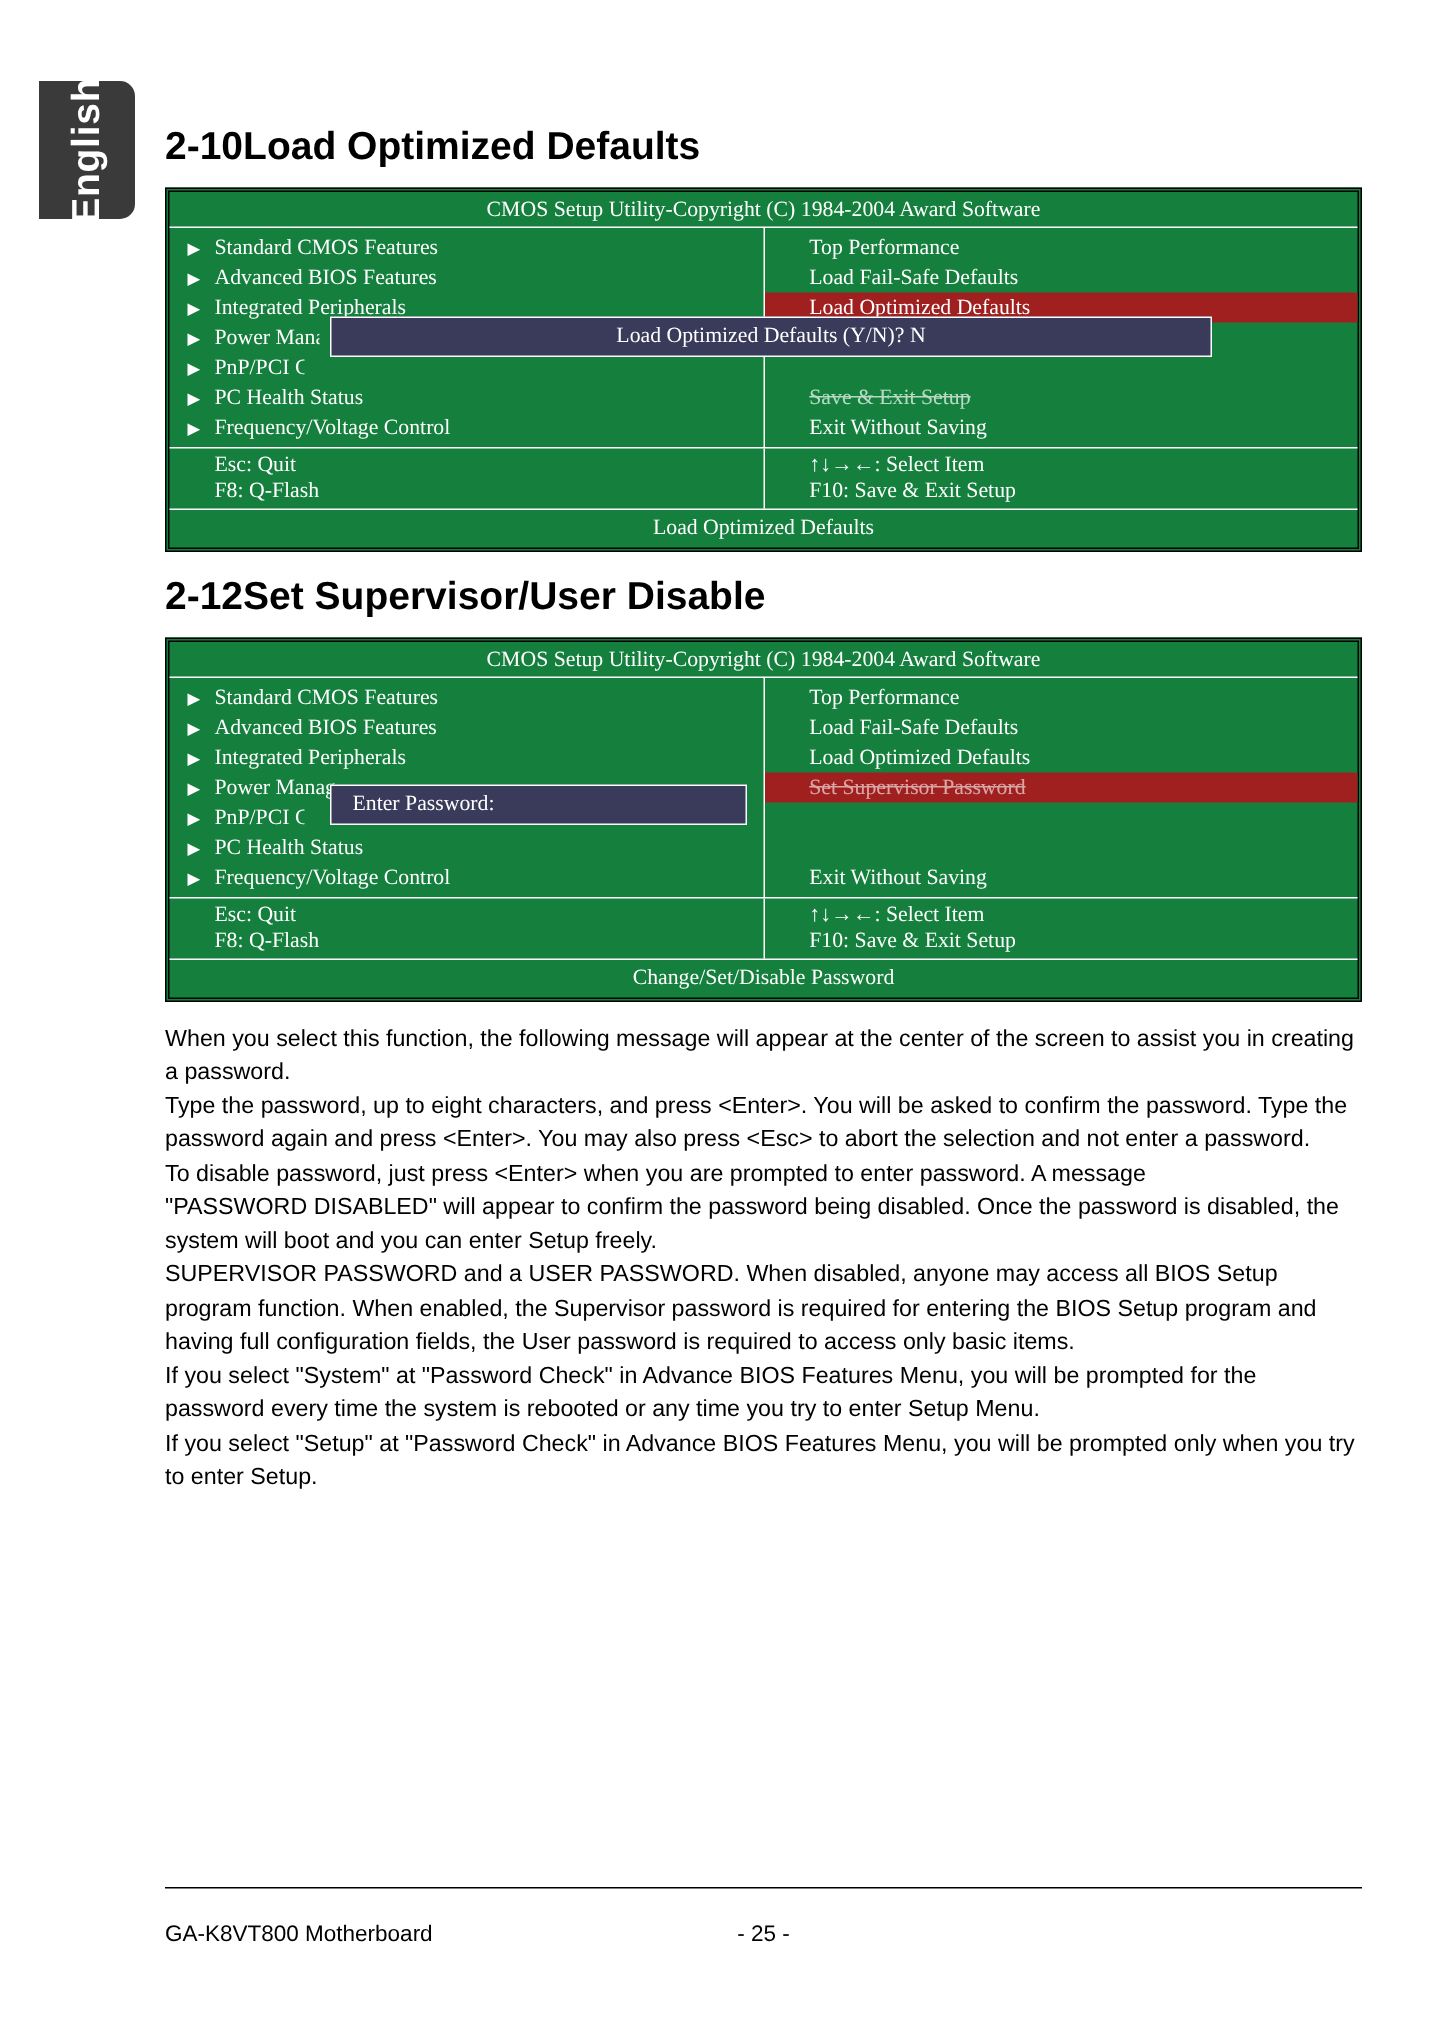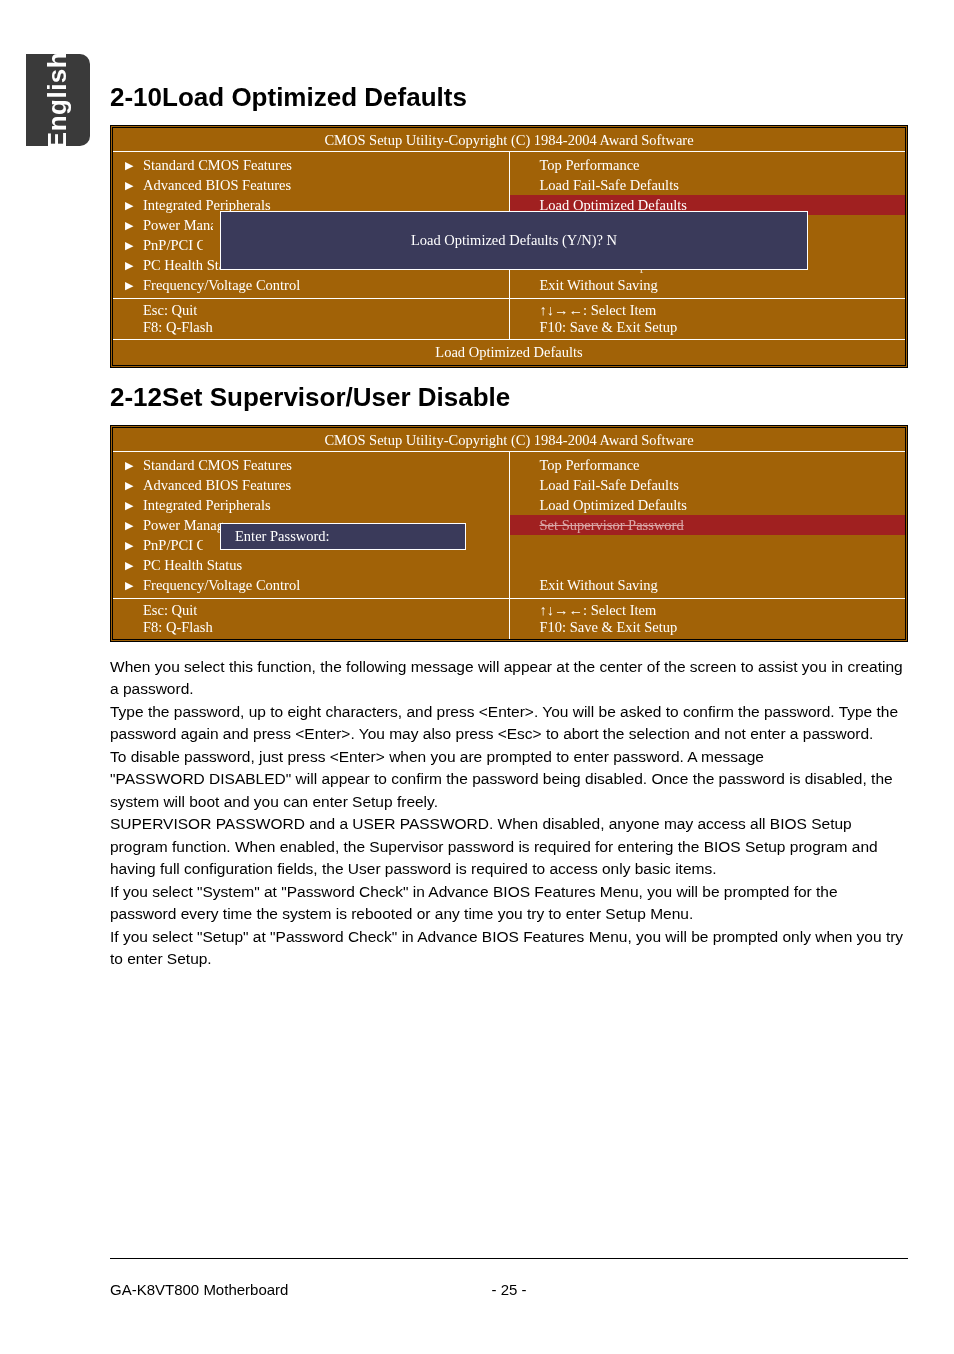--- a/index.html
+++ b/index.html
@@ -9,42 +9,42 @@
     position: absolute; left: 26px; top: 54px; width: 64px; height: 92px;
     background: #3a3a3a; border-top-right-radius: 10px; border-bottom-right-radius: 10px;
     display: flex; align-items: center; justify-content: center;
   }
   .sidetab span {
     color: #fff; font-weight: bold; font-size: 26px;
     transform: rotate(-90deg); letter-spacing: 0.5px;
   }
   .content { position: absolute; left: 110px; right: 46px; top: 82px; }
   .bios {
-    border: 3px double #000; background: #a16207; color: #fff;
+    border: 3px double #000; background: #15803d; color: #fff;
     font-family: "Times New Roman", Times, serif; font-size: 14.5px;
     margin-bottom: 14px;
   }
   .bios-title { text-align: center; padding: 4px 0 2px; border-bottom: 1px solid #fff; }
   .bios-grid { display: flex; }
   .bios-col { flex: 1; padding: 3px 0 3px 0; }
   .bios-col.left { border-right: 1px solid #fff; }
   .row { display: flex; align-items: center; padding: 1.5px 12px 1.5px 30px; position: relative; }
   .row .arrow { position: absolute; left: 12px; font-size: 11px; }
   .row.hl { background: #a02020; }
   .bios-keys { display: flex; border-top: 1px solid #fff; }
   .bios-keys .kcol { flex: 1; padding: 3px 10px 3px 30px; }
   .bios-keys .kcol.left { border-right: 1px solid #fff; }
   .bios-help { text-align: center; padding: 4px 0; border-top: 1px solid #fff; }
   .dialog {
     position: absolute; background: #3a3a5a; border: 1px solid #fff;
-    color: #fff; padding: 20px 16px; font-family: "Times New Roman", Times, serif;
+    color: #fff; padding: 4px 16px; font-family: "Times New Roman", Times, serif;
     font-size: 14.5px; z-index: 10;
   }
   .dialog.wide { left: 110px; right: 100px; text-align: center; }
-  .dialog.narrow { left: 110px; width: 246px; text-align: left; padding: 4px 14px; }
+  .dialog.narrow { left: 110px; width: 278px; text-align: left; padding: 4px 14px; }
   .bios-wrap { position: relative; }
   .body-text { font-size: 15.5px; line-height: 1.45; color: #000; margin-bottom: 22px; }
   .body-text p { margin: 0; }
   .footer {
     position: absolute; left: 110px; right: 46px; bottom: 56px;
     border-top: 1px solid #000; padding-top: 22px;
     display: flex; justify-content: space-between; font-size: 15px;
   }
   .footer .pgnum { position: absolute; left: 50%; transform: translateX(-50%); }
   .section-title-row { display: flex; align-items: baseline; margin-bottom: 12px; }
@@ -209,20 +209,21 @@
         <div class="bios-keys">
           <div class="kcol left">
             <div>Esc: Quit</div>
             <div>F8: Q-Flash</div>
           </div>
           <div class="kcol">
             <div>↑↓→←: Select Item</div>
             <div>F10: Save &amp; Exit Setup</div>
           </div>
         </div>
+        <div class="bios-help">Change/Set/Disable Password</div>
       </div>
       <div class="dialog narrow" style="top:98px;">
         <span>Enter Password:</span>
       </div>
     </div>
 
     <div class="body-text">
       <p>When you select this function, the following message will appear at the center of the screen to assist you in creating a password.</p>
       <p>Type the password, up to eight characters, and press &lt;Enter&gt;. You will be asked to confirm the password. Type the password again and press &lt;Enter&gt;. You may also press &lt;Esc&gt; to abort the selection and not enter a password.</p>
       <p>To disable password, just press &lt;Enter&gt; when you are prompted to enter password. A message</p>

